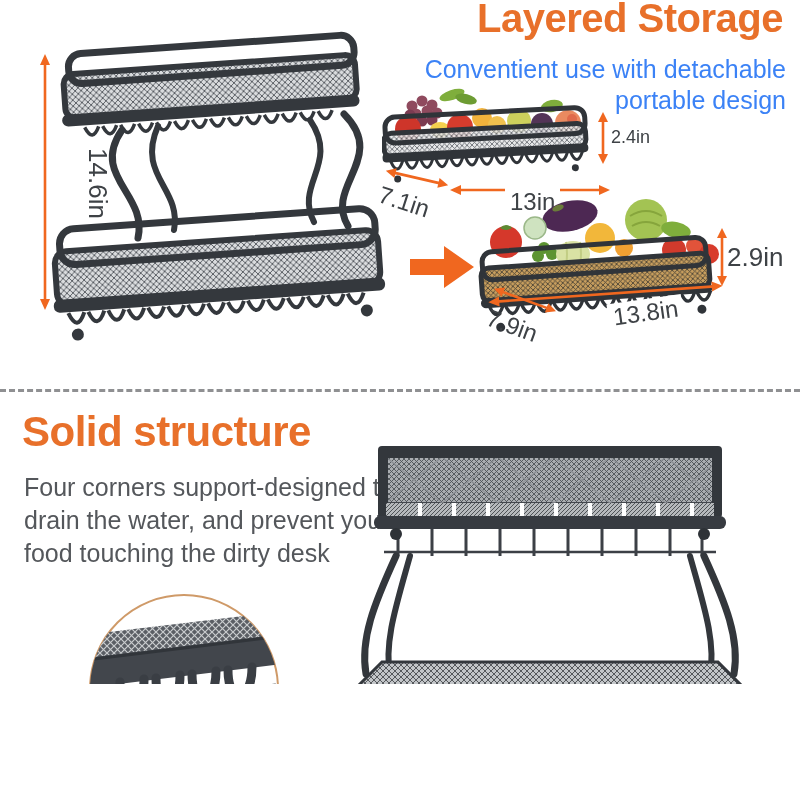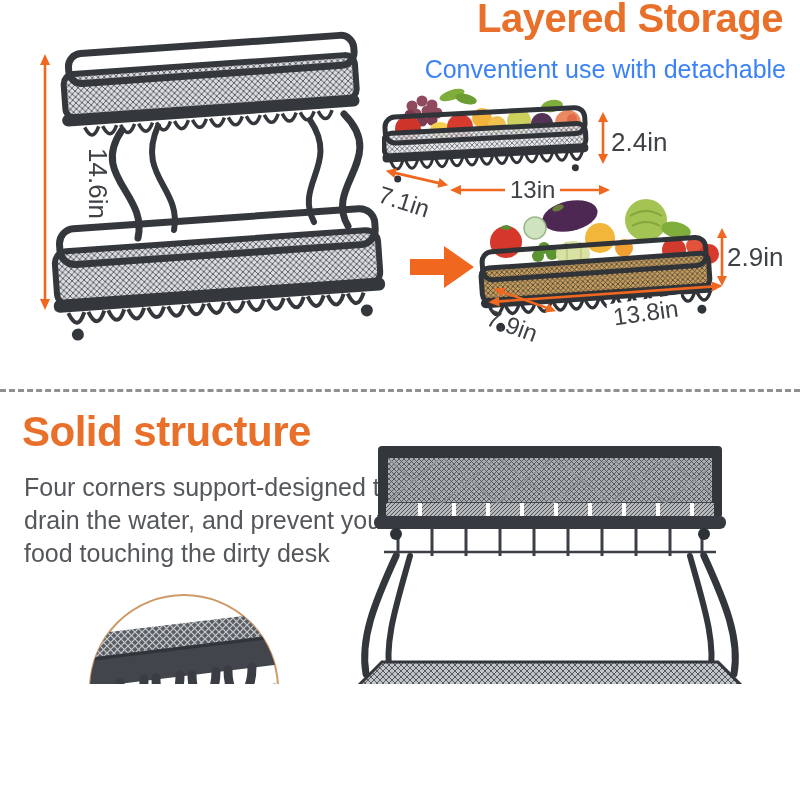--- a/index.html
+++ b/index.html
@@ -19,20 +19,21 @@
 </style>
 </head>
 <body>
 
 <div class="canvas">
 
   <div class="abs h1 top">Layered Storage</div>
 
   <div class="abs subtitle">
     <div>Conventient use with detachable</div>
+    <div>portable design</div>
   </div>
 
   <svg class="abs" style="left:48px;top:24px;" width="348" height="352" viewBox="0 0 348 352">
     <defs>
       <pattern id="am" width="6" height="6" patternUnits="userSpaceOnUse">
         <rect width="6" height="6" fill="#dadcde"></rect>
         <path d="M0,6 L6,0 M0,0 L6,6" stroke="#5c6066" stroke-width="1"></path>
       </pattern>
     </defs>
 
@@ -107,28 +108,28 @@
       <circle cx="14" cy="90" r="3.5" fill="#303439"></circle>
         <circle cx="192" cy="88" r="3.5" fill="#303439"></circle>
     </g>
   </svg>
 
   <svg class="abs" style="left:596px;top:112px;" width="14" height="52" viewBox="0 0 14 52">
     <line x1="7" y1="8" x2="7" y2="44" stroke="#f0671f" stroke-width="2.6"></line>
     <polygon points="7,0 2,10 12,10" fill="#f0671f"></polygon>
     <polygon points="7,52 2,42 12,42" fill="#f0671f"></polygon>
   </svg>
-  <div class="abs dim" style="left:611px;top:127px;font-size:26px;">2.4in</div>
+  <div class="abs dim" style="left:611px;top:127px;font-size:18px;">2.4in</div>
 
   <svg class="abs" style="left:450px;top:183px;" width="160" height="14" viewBox="0 0 160 14">
     <line x1="8" y1="7" x2="152" y2="7" stroke="#f0671f" stroke-width="2.6"></line>
     <polygon points="0,7 11,2 11,12" fill="#f0671f"></polygon>
     <polygon points="160,7 149,2 149,12" fill="#f0671f"></polygon>
   </svg>
-  <div class="abs dim bg" style="left:505px;top:176px;">13in</div>
+  <div class="abs dim bg" style="left:505px;top:188px;">13in</div>
 
   <svg class="abs" style="left:385px;top:171px;transform:rotate(13deg);" width="64" height="14" viewBox="0 0 64 14">
     <line x1="7" y1="7" x2="57" y2="7" stroke="#f0671f" stroke-width="2.6"></line>
     <polygon points="0,7 10,2 10,12" fill="#f0671f"></polygon>
     <polygon points="64,7 54,2 54,12" fill="#f0671f"></polygon>
   </svg>
   <div class="abs dim" style="left:378px;top:188px;transform:rotate(18deg);">7.1in</div>
 
   <svg class="abs" style="left:410px;top:246px;" width="64" height="42" viewBox="0 0 64 42">
     <polygon points="0,13 34,13 34,0 64,21 34,42 34,29 0,29" fill="#f0671f"></polygon>

